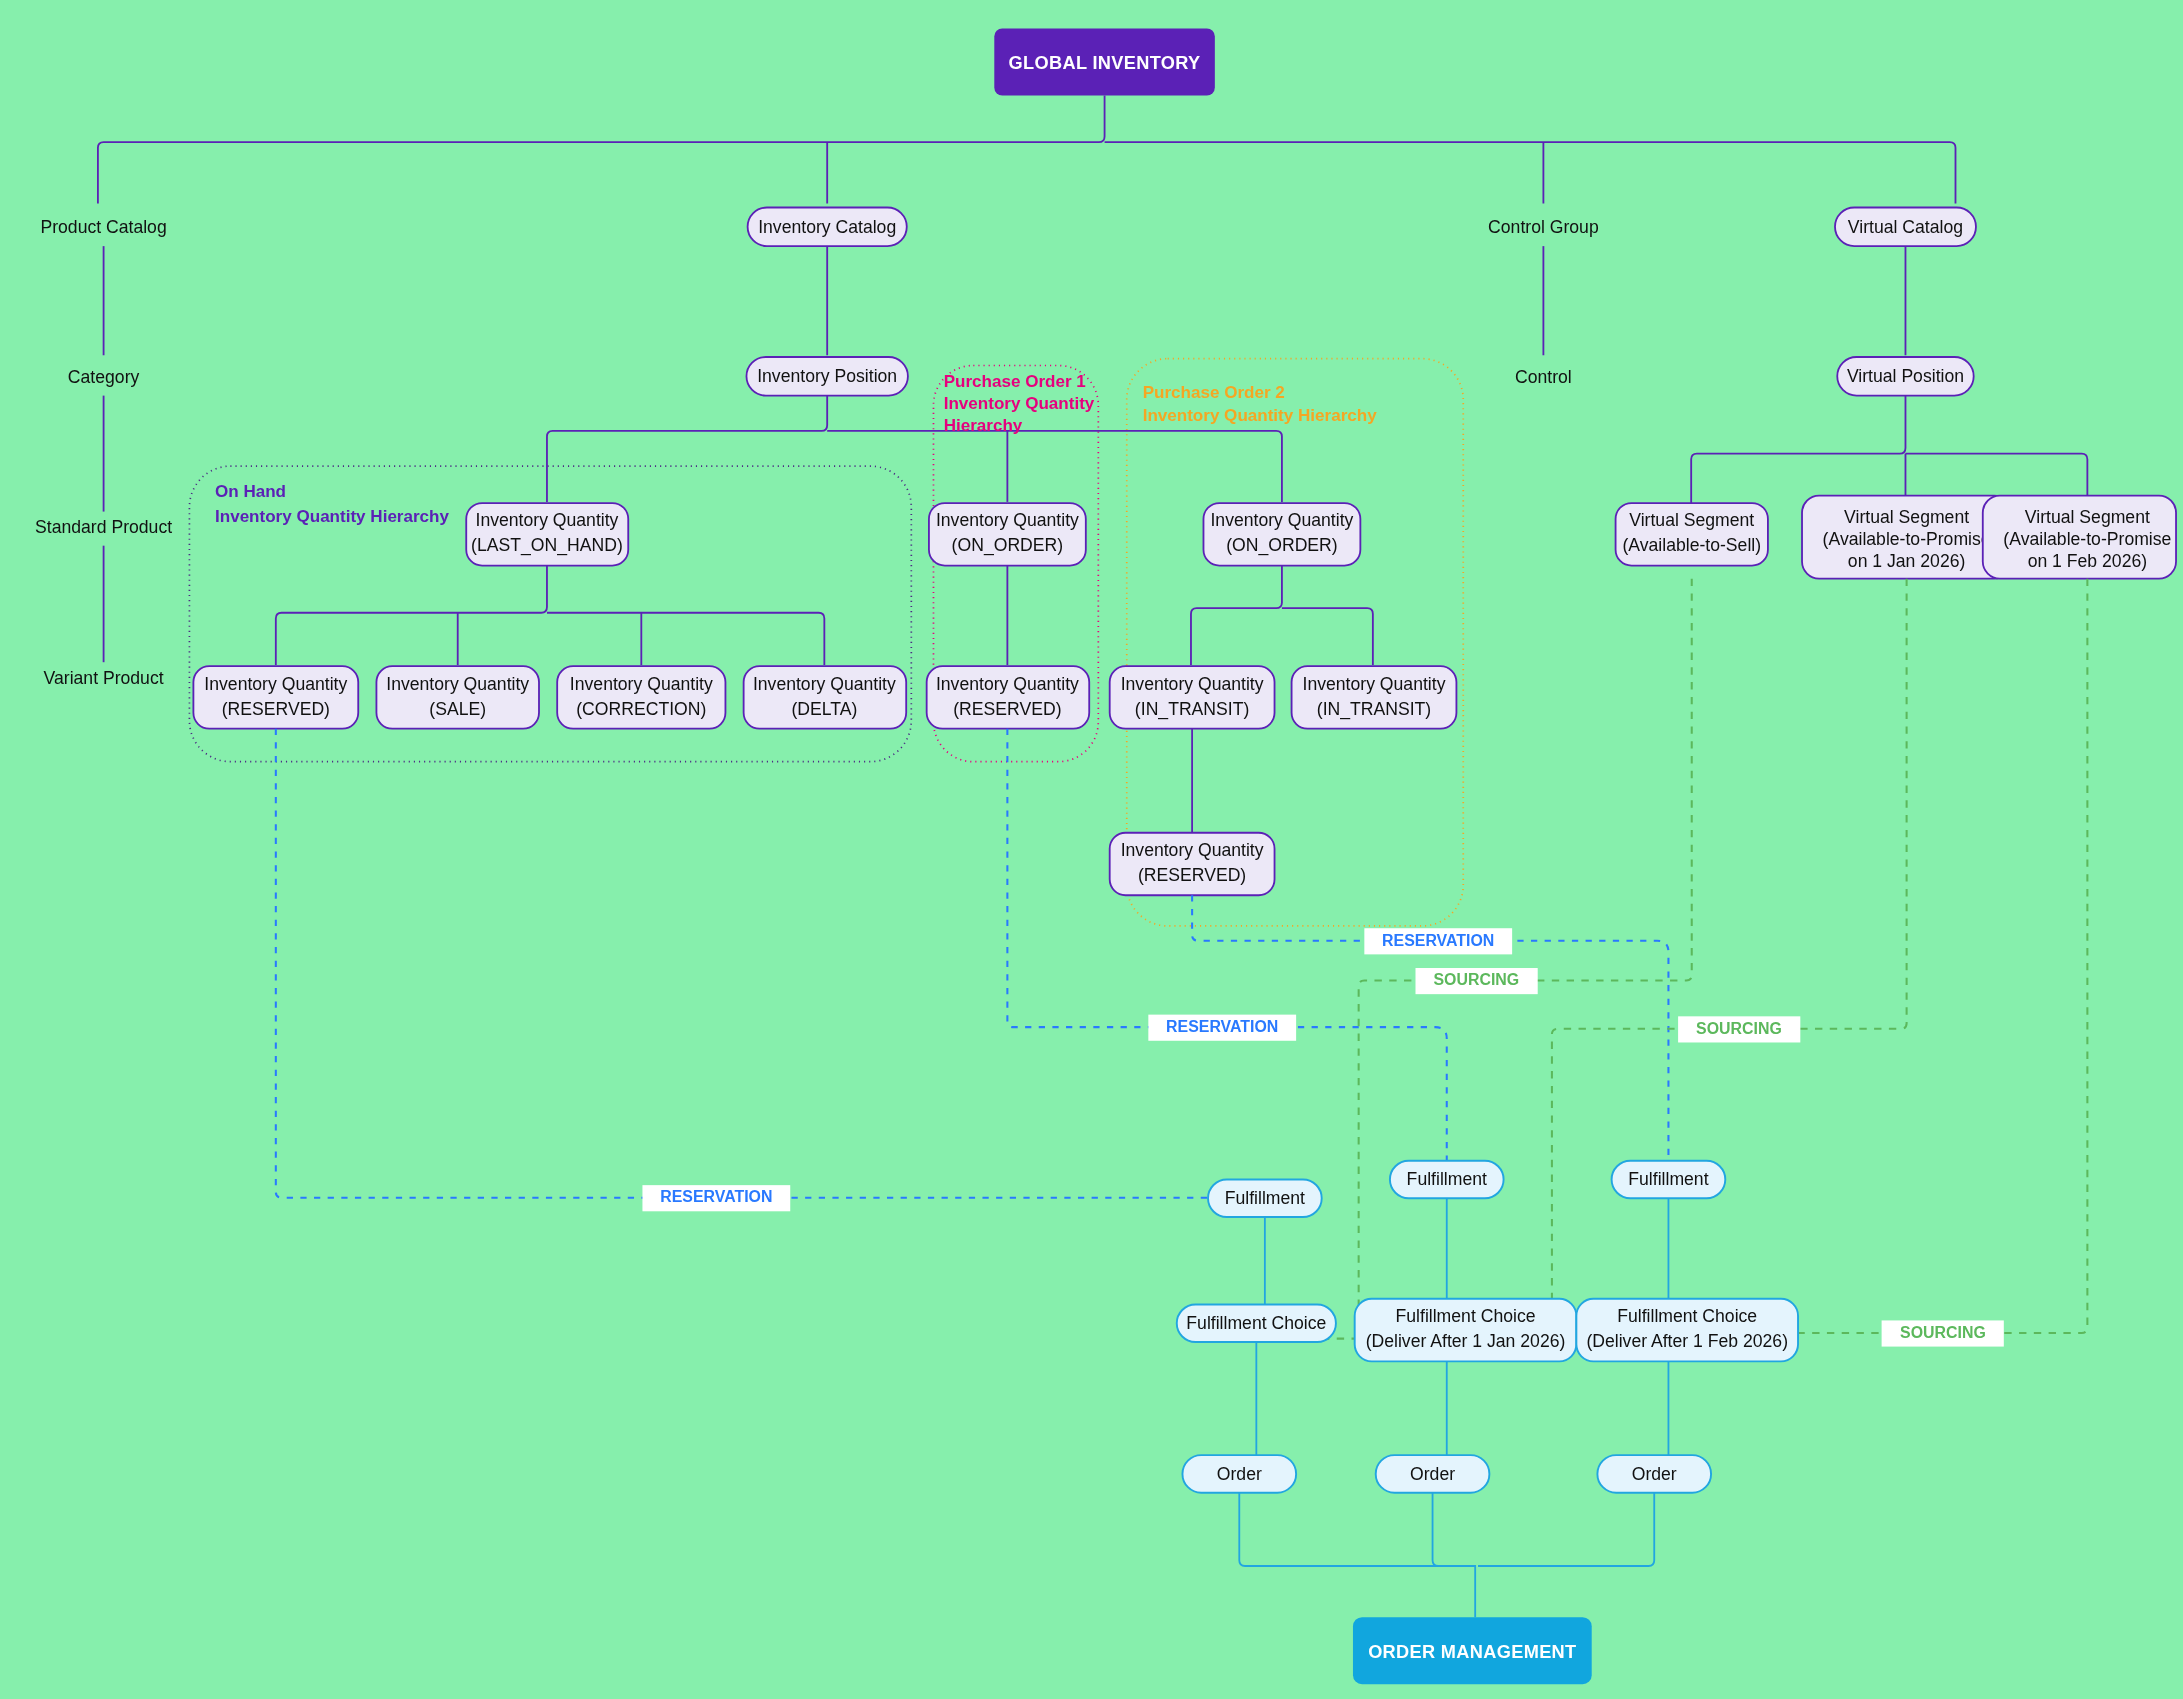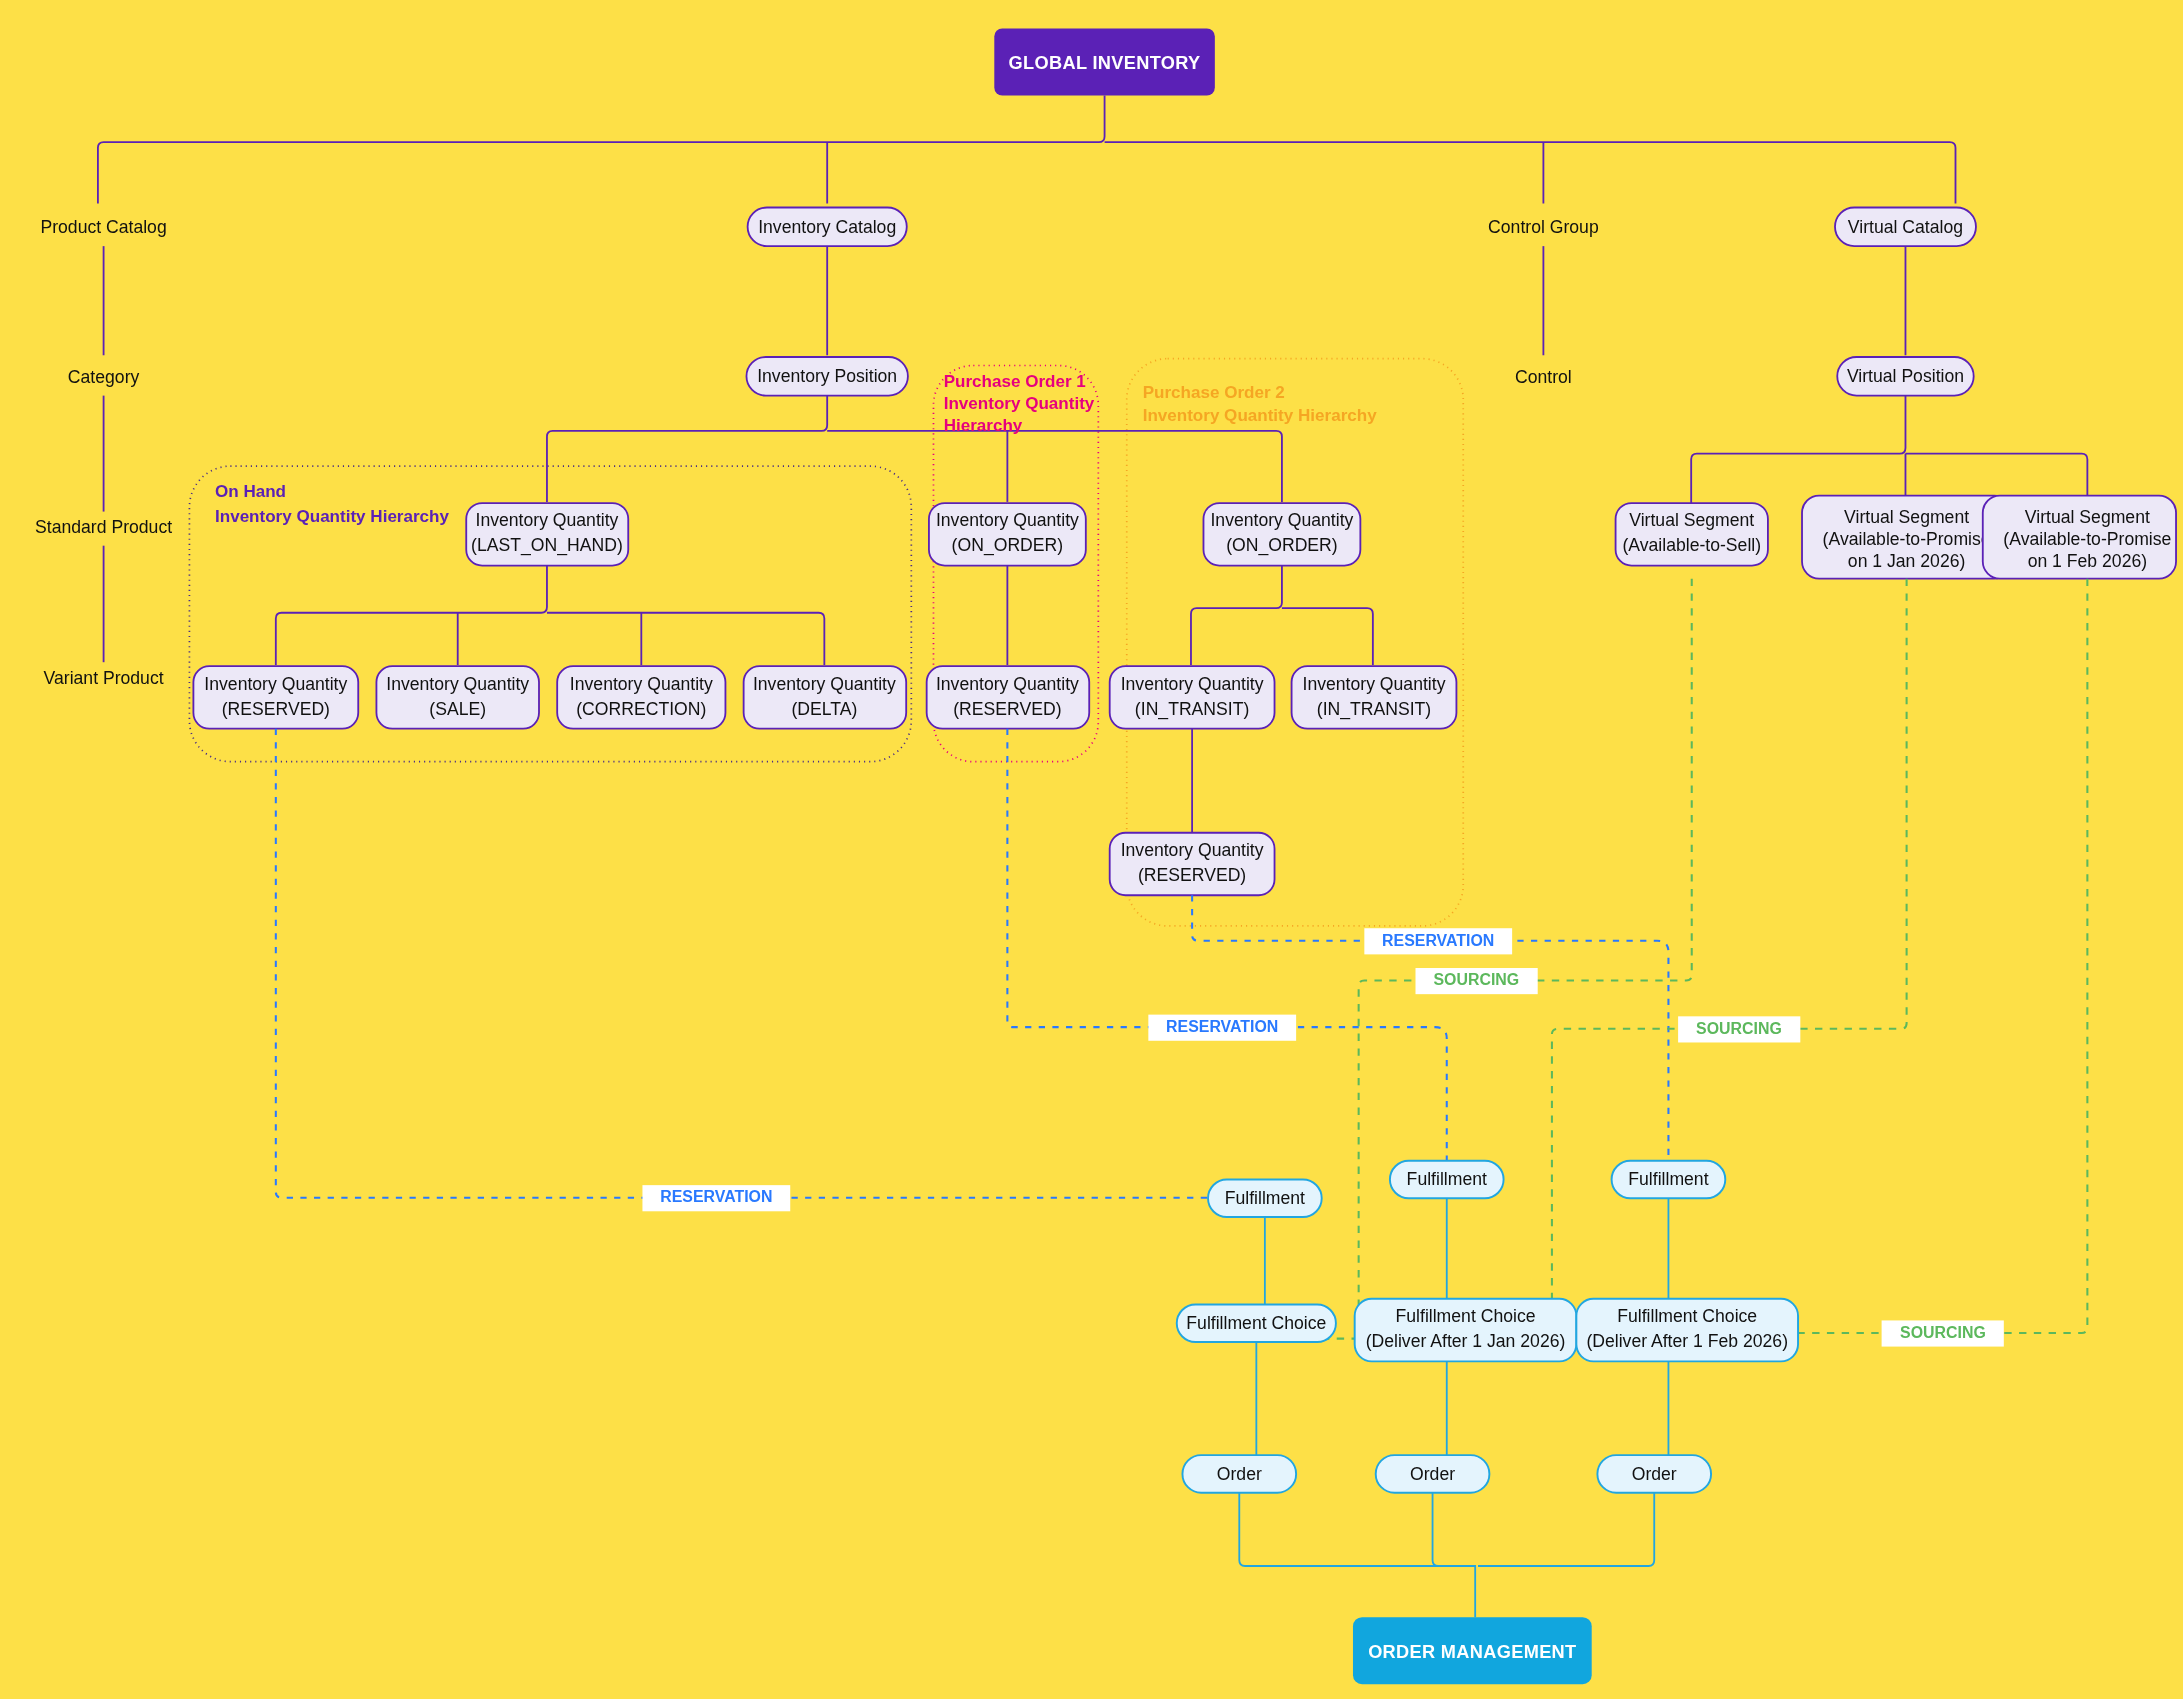--- a/index.html
+++ b/index.html
@@ -1,17 +1,17 @@
 <!DOCTYPE html>
 <html style="font-size:9px"><head>
 <meta charset="utf-8">
 <style>
   html,body{margin:0;padding:0;background:#ffffff;}
   body{font-family:"Liberation Sans",sans-serif;}
-  #stage{position:relative;width:2183px;height:1699px;background:#fde047;overflow:hidden;}
+  #stage{position:relative;width:2183px;height:1699px;background:#86efac;overflow:hidden;}
   svg{display:block;}
   .node-text{font-family:"Liberation Sans",sans-serif;font-size:31px;fill:#111111;text-anchor:middle;dominant-baseline:middle;}
   .axis-label{font-family:"Liberation Sans",sans-serif;font-size:31px;fill:#111111;text-anchor:middle;dominant-baseline:middle;}
   .group-label{font-family:"Liberation Sans",sans-serif;font-size:30px;font-weight:bold;dominant-baseline:middle;}
   .edge-label{font-family:"Liberation Sans",sans-serif;font-size:28px;font-weight:bold;text-anchor:middle;dominant-baseline:middle;}
   .banner-text{font-family:"Liberation Sans",sans-serif;font-size:32px;font-weight:bold;fill:#ffffff;text-anchor:middle;dominant-baseline:middle;letter-spacing:.6px;}
   .inv-rect{fill:#ECE8F7;stroke:#5B21B6;stroke-width:3.2;}
   .om-rect{fill:#E4F4FD;stroke:#22A6E0;stroke-width:3.4;}
   .solid-purple{stroke:#5B21B6;stroke-width:3.2;fill:none;}
   .solid-blue{stroke:#22A6E0;stroke-width:3.2;fill:none;}

